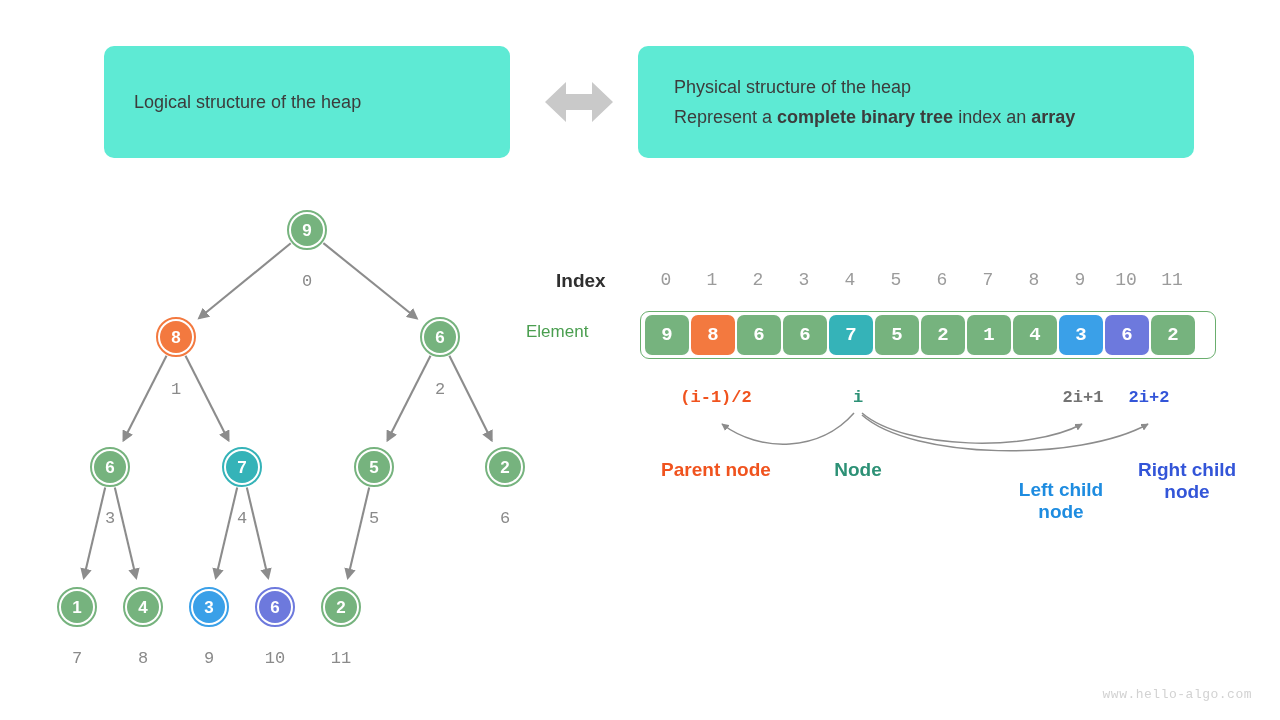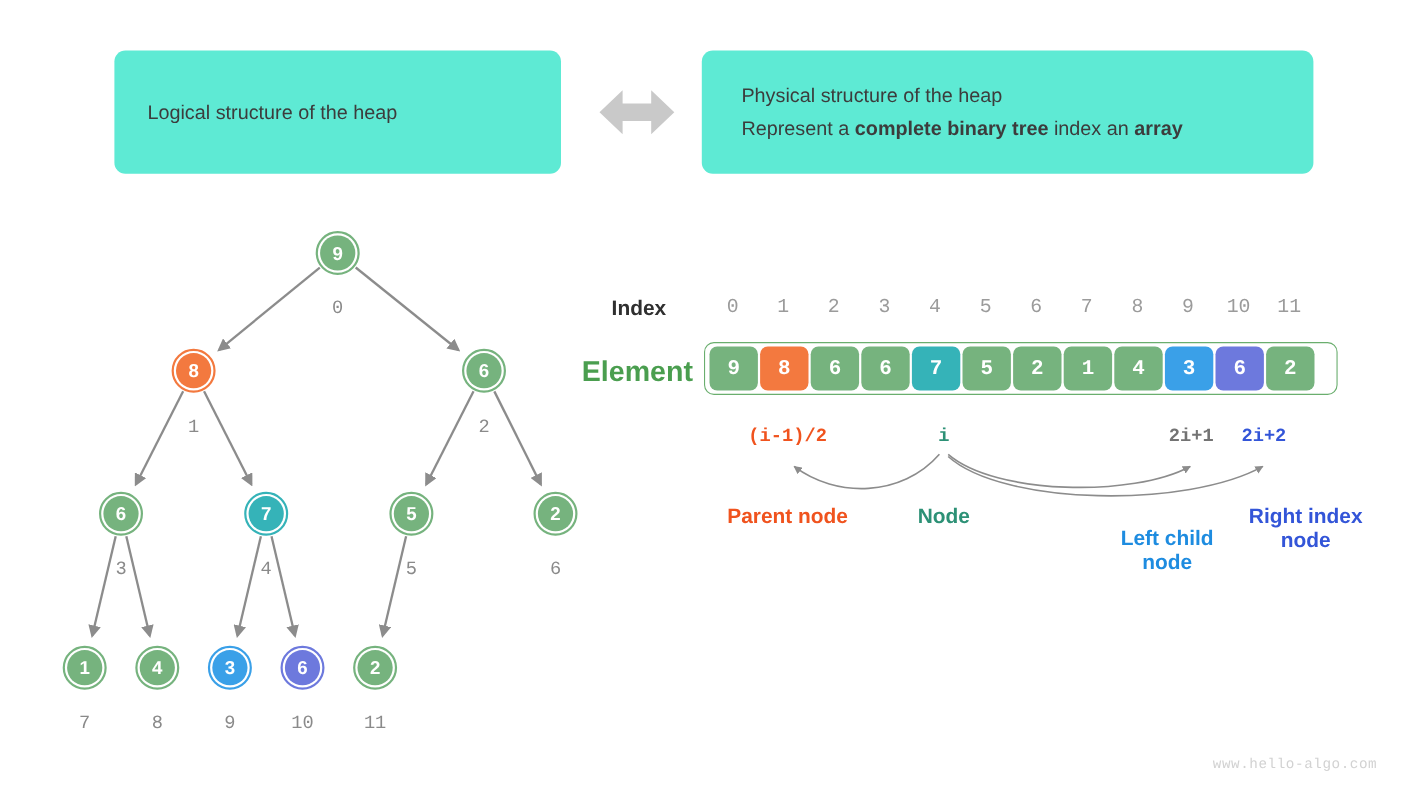--- a/index.html
+++ b/index.html
@@ -59,22 +59,22 @@
   .idxlabel{
     position:absolute;top:270px;color:#9b9b9b;font-size:18px;
     font-family:"Liberation Mono","DejaVu Sans Mono",monospace;
     transform:translateX(-50%);white-space:nowrap;
   }
   #label-index{
     position:absolute;left:556px;top:270px;width:84px;text-align:left;
     color:#2f2f2f;font-size:19px;font-weight:bold;white-space:nowrap;
   }
   #label-element{
-    position:absolute;left:526px;top:322px;width:104px;text-align:right;
-    color:#4a9e4f;font-size:26px;font-weight:bold;white-space:nowrap;
+    position:absolute;left:526px;top:322px;width:104px;
+    color:#4a9e4f;font-size:17px;font-weight:normal;white-space:nowrap;
   }
 
   
   .formula{
     position:absolute;font-size:17px;font-weight:bold;
     font-family:"Liberation Mono","DejaVu Sans Mono",monospace;
     transform:translateX(-50%);white-space:nowrap;
   }
   .role{
     position:absolute;font-size:19px;font-weight:bold;
@@ -238,19 +238,19 @@
 
   <div id="mapping-labels">
       <div class="formula" style="left: 716px; top: 388px; color: rgb(240, 83, 30);">(i-1)/2</div>
       <div class="role" style="left: 716px; top: 459px; color: rgb(240, 83, 30); white-space: pre;">Parent node</div>
       <div class="formula" style="left: 858px; top: 388px; color: rgb(45, 145, 118);">i</div>
       <div class="role" style="left: 858px; top: 459px; color: rgb(45, 145, 118); white-space: pre;">Node</div>
       <div class="formula" style="left: 1083px; top: 388px; color: #737373;">2i+1</div>
       <div class="role" style="left: 1061px; top: 459px; color: rgb(30, 140, 224); white-space: pre; margin-top: 20px;">Left child
 node</div>
       <div class="formula" style="left: 1149px; top: 388px; color: rgb(51, 85, 216);">2i+2</div>
-      <div class="role" style="left: 1187px; top: 459px; color: rgb(51, 85, 216); white-space: pre;">Right index
+      <div class="role" style="left: 1187px; top: 459px; color: rgb(51, 85, 216); white-space: pre;">Right child
 node</div>
     </div>
 
   <div id="watermark">www.hello-algo.com</div>
 
 </div>
 
 </body></html>

